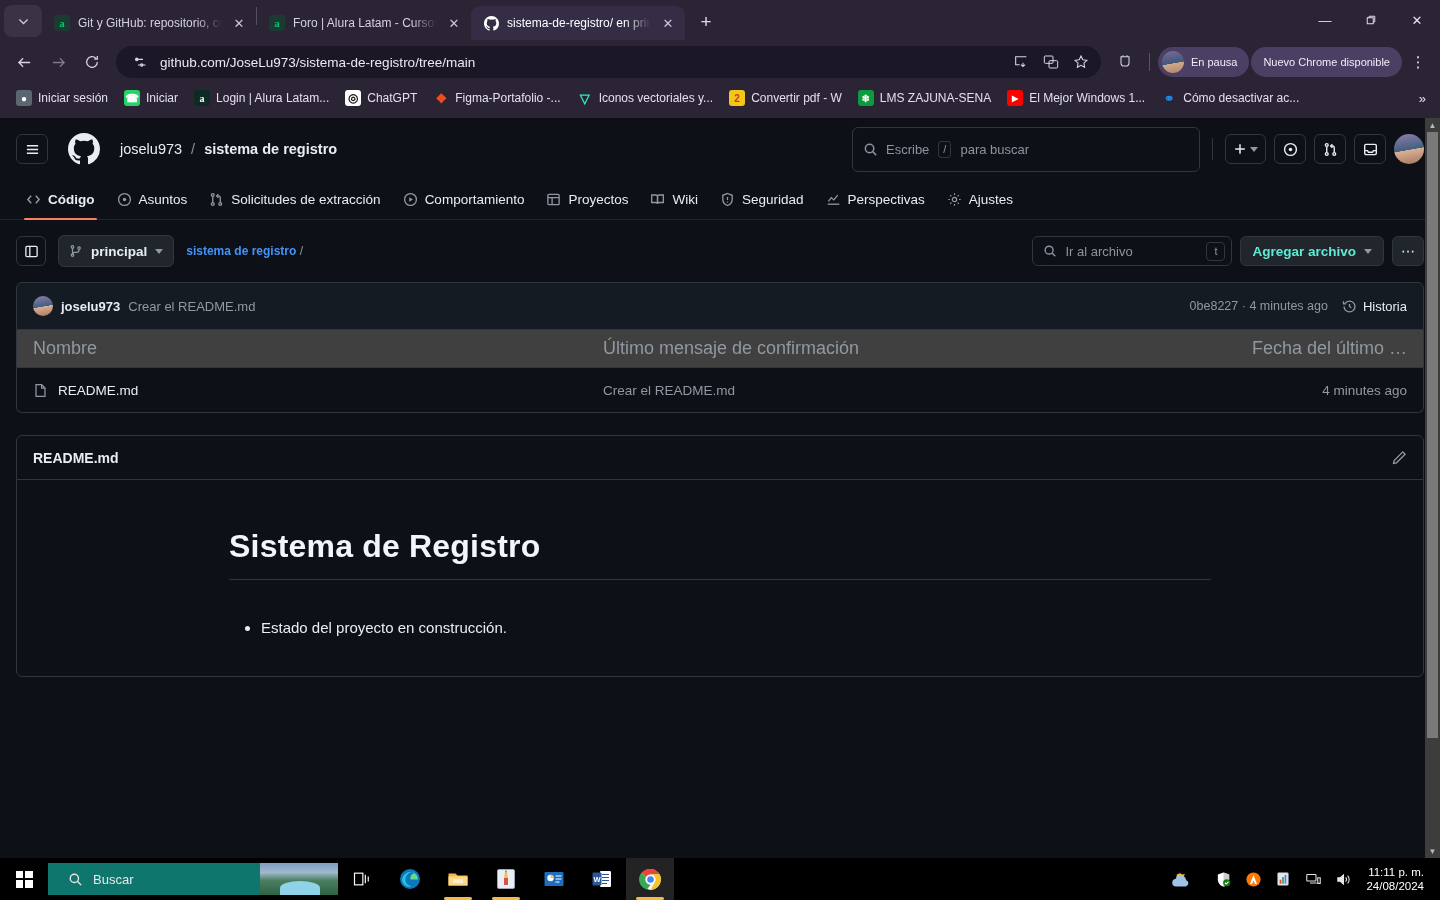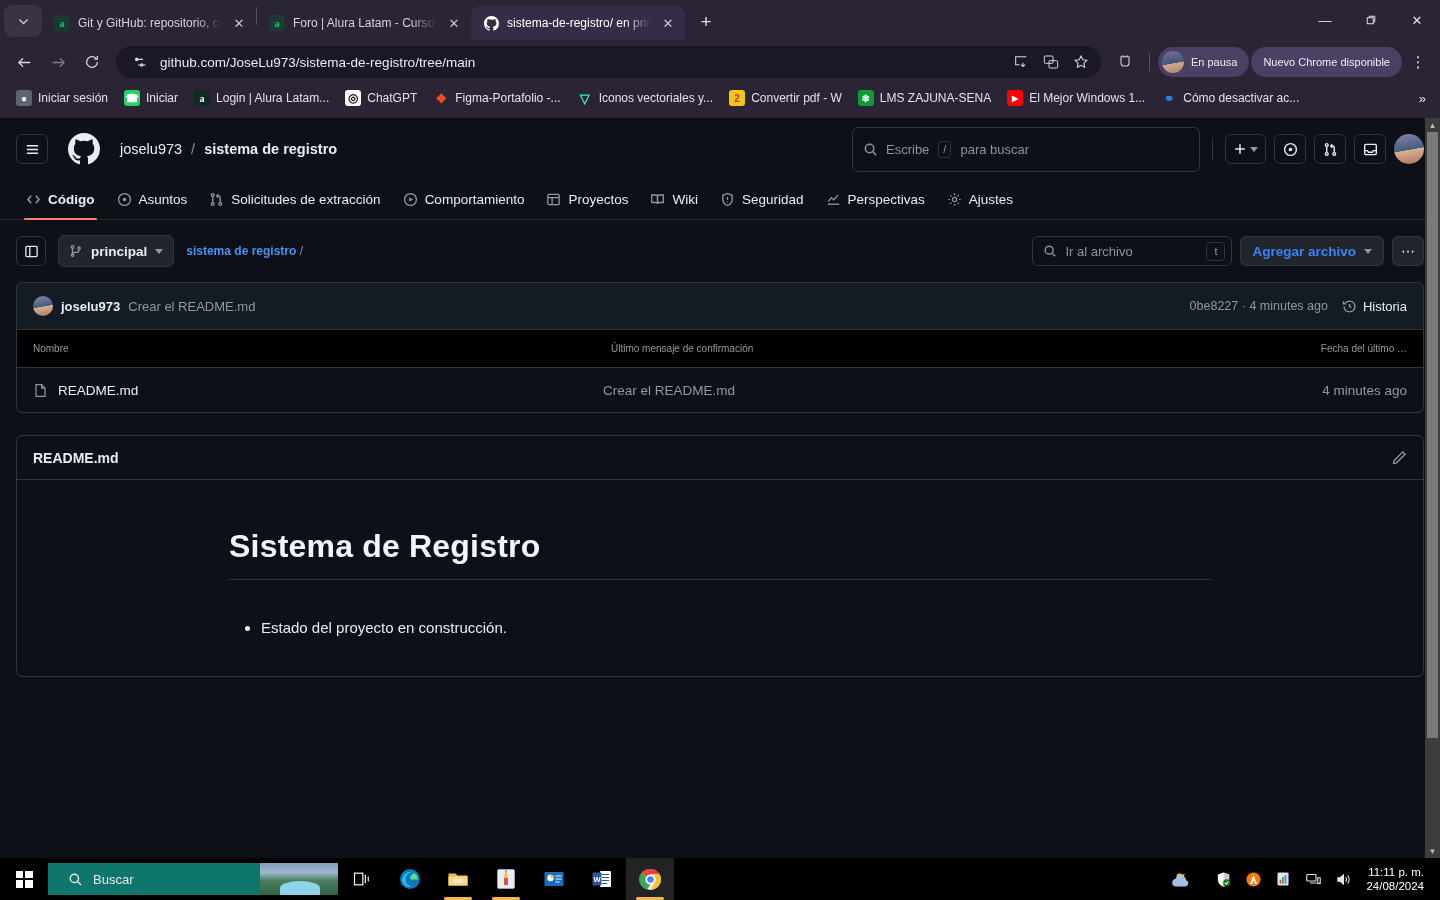--- a/index.html
+++ b/index.html
@@ -235,21 +235,21 @@
     gap: 8px; padding: 0 6px 0 10px; color: #8b949e; font-size: 13px;
   }
   .tkey {
     margin-left: auto; border: 1px solid #30363d; border-radius: 4px;
     width: 19px; height: 19px; display: flex; align-items: center;
     justify-content: center; font-size: 11px; color: #8b949e;
   }
   .addfile-btn {
     height: 30px; background: #21262d; border: 1px solid #30363d;
     border-radius: 6px; display: flex; align-items: center; gap: 8px;
-    padding: 0 11px; font-size: 13.5px; font-weight: bold; color: #3b82f6;
+    padding: 0 11px; font-size: 13.5px; font-weight: bold; color: #5eead4;
   }
   .dots-btn {
     width: 32px; height: 30px; background: #21262d; border: 1px solid #30363d;
     border-radius: 6px; display: flex; align-items: center;
     justify-content: center; color: #e6edf3; font-size: 14px;
   }
 
   .commit-bar {
     margin-top: 14px; height: 48px;
     border: 1px solid #30363d; border-radius: 6px 6px 0 0;
@@ -263,22 +263,22 @@
   .commit-author { font-weight: bold; color: #e6edf3; }
   .commit-msg { color: #9198a1; }
   .commit-right { margin-left: auto; display: flex; align-items: center; gap: 14px; color: #9198a1; }
   .commit-sha { font-size: 12.5px; }
   .history-link { display: flex; align-items: center; gap: 6px; color: #e6edf3; font-size: 13px; }
 
   .file-table { border: 1px solid #30363d; border-top: none; border-radius: 0 0 6px 6px; overflow: hidden; }
   .ft-head, .ft-row {
     display: flex; align-items: center; padding: 0 16px; font-size: 13.5px;
   }
-  .ft-head { height: 38px; background: #000000; color: #9198a1; font-size: 10px;
-             border-bottom: 1px solid #30363d; gap: 8px; }
+  .ft-head { height: 38px; background: #404040; color: #9198a1; font-size: 18px;
+             border-bottom: 1px solid #30363d; }
   .ft-row { height: 44px; color: #e6edf3; }
   .col-name { width: 570px; display: flex; align-items: center; gap: 10px; }
   .col-msg { flex: 1; color: #9198a1; }
   .col-date { width: 170px; text-align: right; color: #9198a1; }
   .file-ico { color: #9198a1; display: flex; }
 
   .readme {
     margin-top: 22px; border: 1px solid #30363d; border-radius: 6px;
     background: #0d1117; overflow: hidden;
   }

